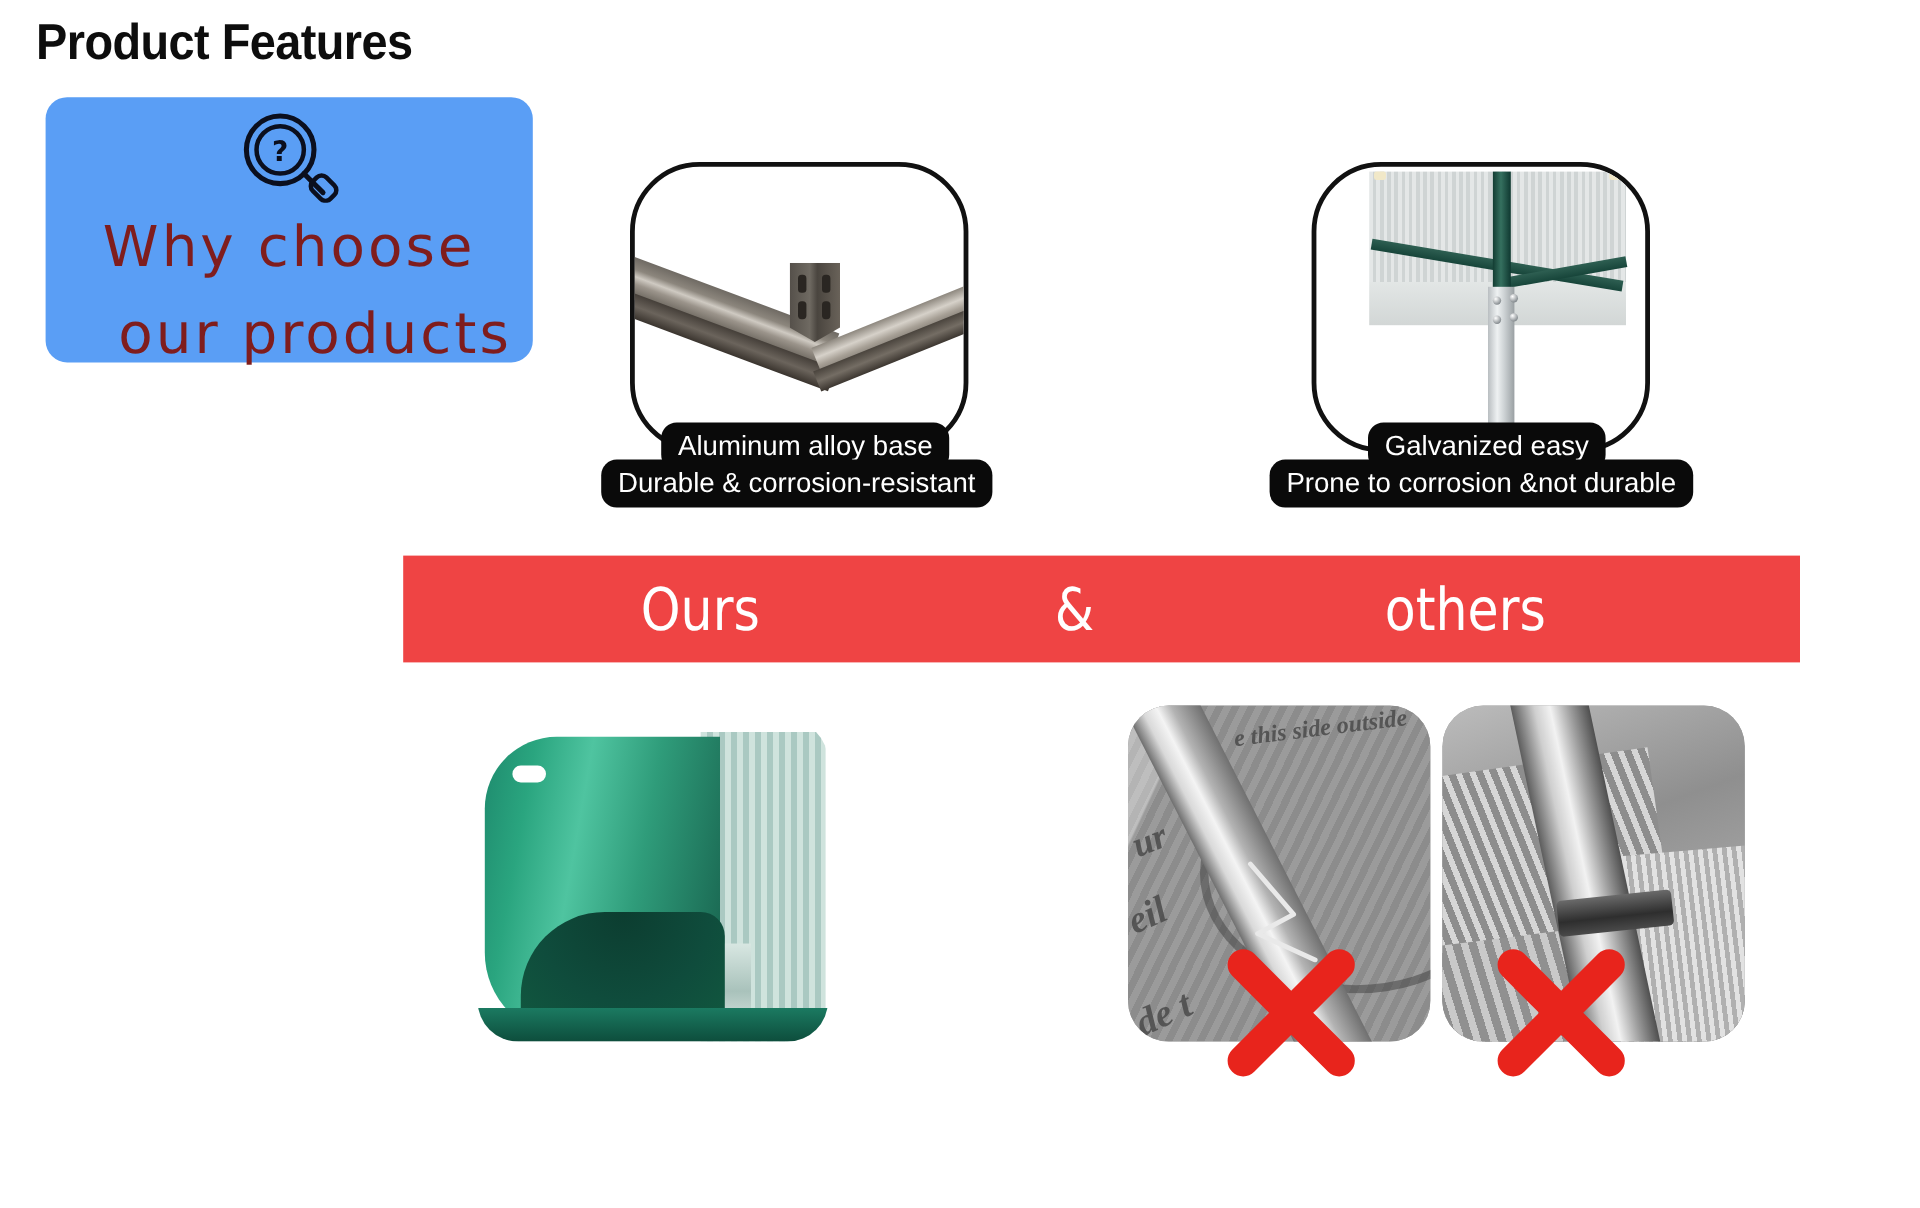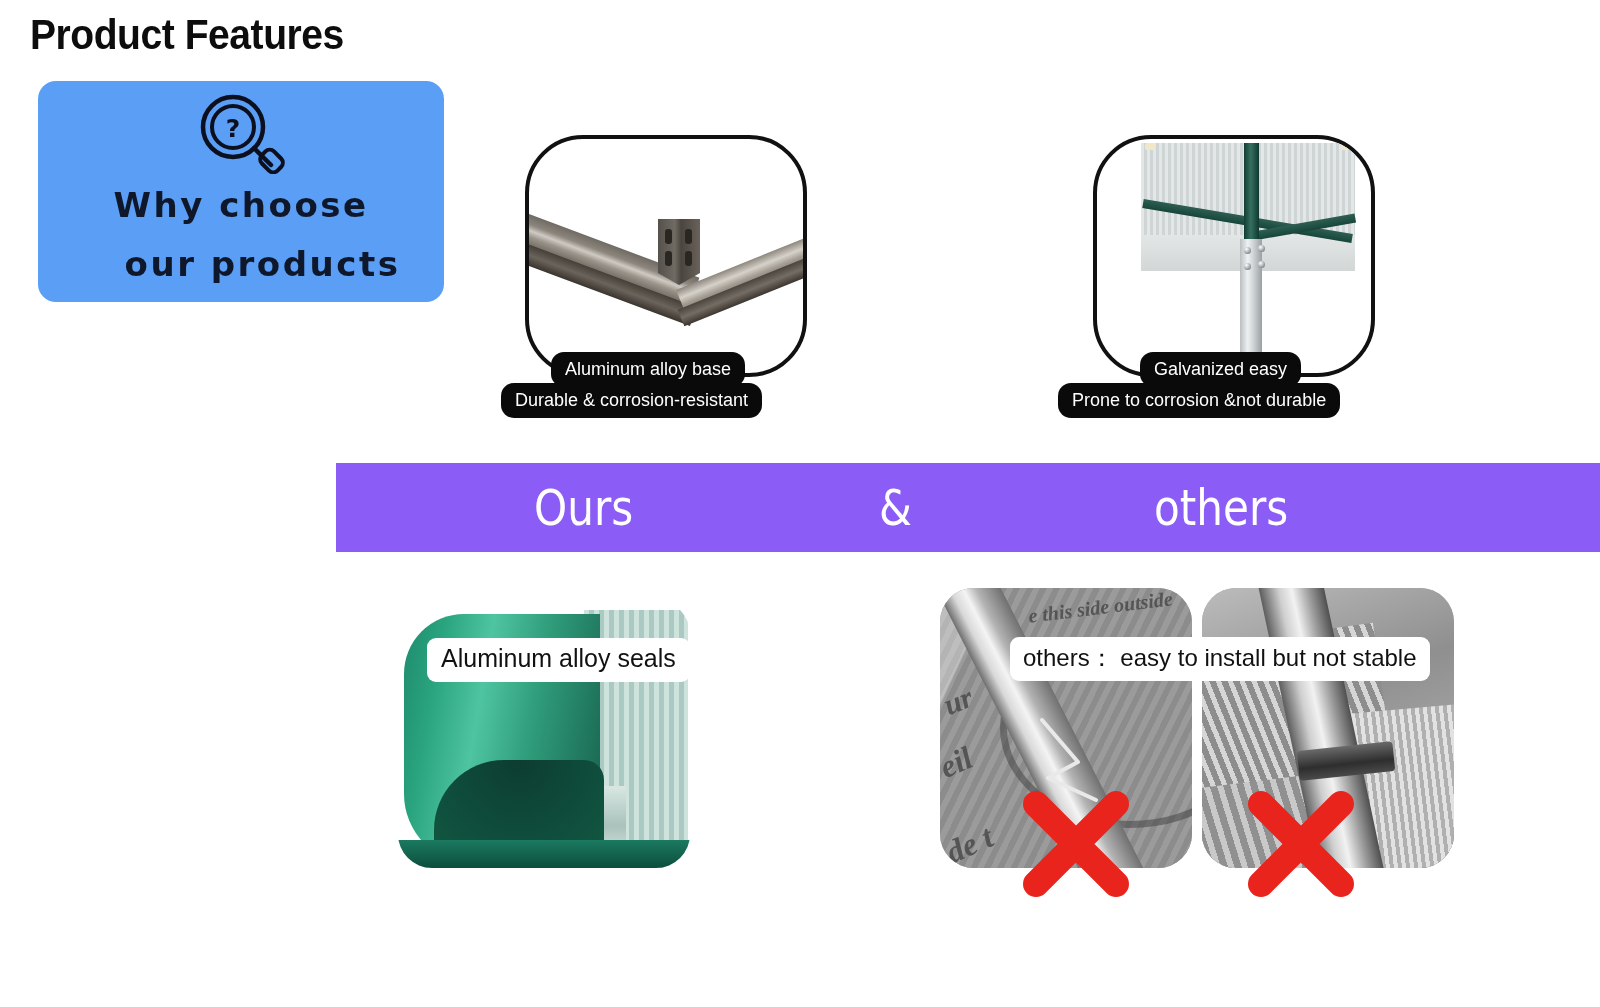--- a/index.html
+++ b/index.html
@@ -27,24 +27,24 @@
   #why-card {
     position: absolute; left: 38px; top: 81px;
     width: 406px; height: 221px;
     background: #5a9ef5;
     border-radius: 18px;
     display: flex; flex-direction: column;
     align-items: center;
   }
   #magnifier-icon { margin-top: 11px; width: 104px; height: 82px; display:block; }
   .why-line {
-    color: #0f172a;
+    color: #7f1d1d;
     font-family: "DejaVu Sans", sans-serif;
-    font-size: 34px;
-    font-weight: 700;
+    font-size: 47px;
+    font-weight: 400;
     letter-spacing: 2.5px;
     text-align: center;
     line-height: 1.0;
   }
   #why-line-1 { margin-top: 14px; }
   #why-line-2 { margin-top: 25px; margin-left: 43px; }
 
   
   .photo-frame {
     position: absolute;
@@ -127,36 +127,36 @@
   .gh-clip {
     position:absolute; width: 10px; height: 7px; background:#f1e8c8; border-radius:2px;
   }
 
   
   .pill-dark {
     position: absolute;
     background: #0a0a0a;
     color: #ffffff;
     border-radius: 13px;
-    font-size: 18px;
+    font-size: 23px;
     line-height: 1;
     padding: 8px 14px 9px;
     white-space: nowrap;
     font-family: "Liberation Sans", sans-serif;
   }
   #cap-ours-1   { left: 551px;  top: 352px; }
   #cap-ours-2   { left: 501px;  top: 383px; }
   #cap-other-1  { left: 1140px; top: 352px; }
   #cap-other-2  { left: 1058px; top: 383px; }
 
   
   #compare-banner {
     position: absolute; left: 336px; top: 463px;
-    width: 1264px; height: 89px;
-    background: #8b5cf6;
+    width: 1164px; height: 89px;
+    background: #ef4444;
   }
   .banner-word {
     position: absolute;
     color: #ffffff;
     font-family: "DejaVu Sans", sans-serif;
     font-weight: 400;
     font-size: 49px;
     line-height: 1;
     transform: scaleX(0.86);
     white-space: nowrap;
@@ -349,21 +349,20 @@
   </div>
 
   <div id="seal-photo">
     <div class="seal-sheet"></div>
     <div class="seal-profile"></div>
     <div class="seal-body"></div>
     <div class="seal-cavity"></div>
     <div class="seal-base"></div>
   </div>
   <div class="pill-light" id="cap-seal">
-    <div>Aluminum alloy seals</div>
   </div>
 
   <div class="gray-photo" id="gray-1">
     <div class="gr1-bg"></div>
     <div class="gr1-arc"></div>
     <div class="gr1-rail"></div>
     <svg class="gr1-wire" viewBox="0 0 74 86">
       <polyline points="4,4 40,46 10,62 58,84" fill="none" stroke="#e9e9e9" stroke-width="4" stroke-linejoin="round" stroke-linecap="round"></polyline>
     </svg>
     <div class="gr1-text gr1-t1">e this side outside</div>
@@ -381,15 +380,14 @@
     <div class="gr2-clip"></div>
   </div>
 
   <svg class="red-x" id="redx-1" viewBox="0 0 112 112">
     <path d="M16 16 L96 96 M96 16 L16 96" stroke="#e8241c" stroke-width="26" stroke-linecap="round"></path>
   </svg>
   <svg class="red-x" id="redx-2" viewBox="0 0 112 112">
     <path d="M16 16 L96 96 M96 16 L16 96" stroke="#e8241c" stroke-width="26" stroke-linecap="round"></path>
   </svg>
 
-  <div class="pill-light" id="cap-gray">others：  easy to install but not stable</div>
 
 </div>
 
 </body></html>

